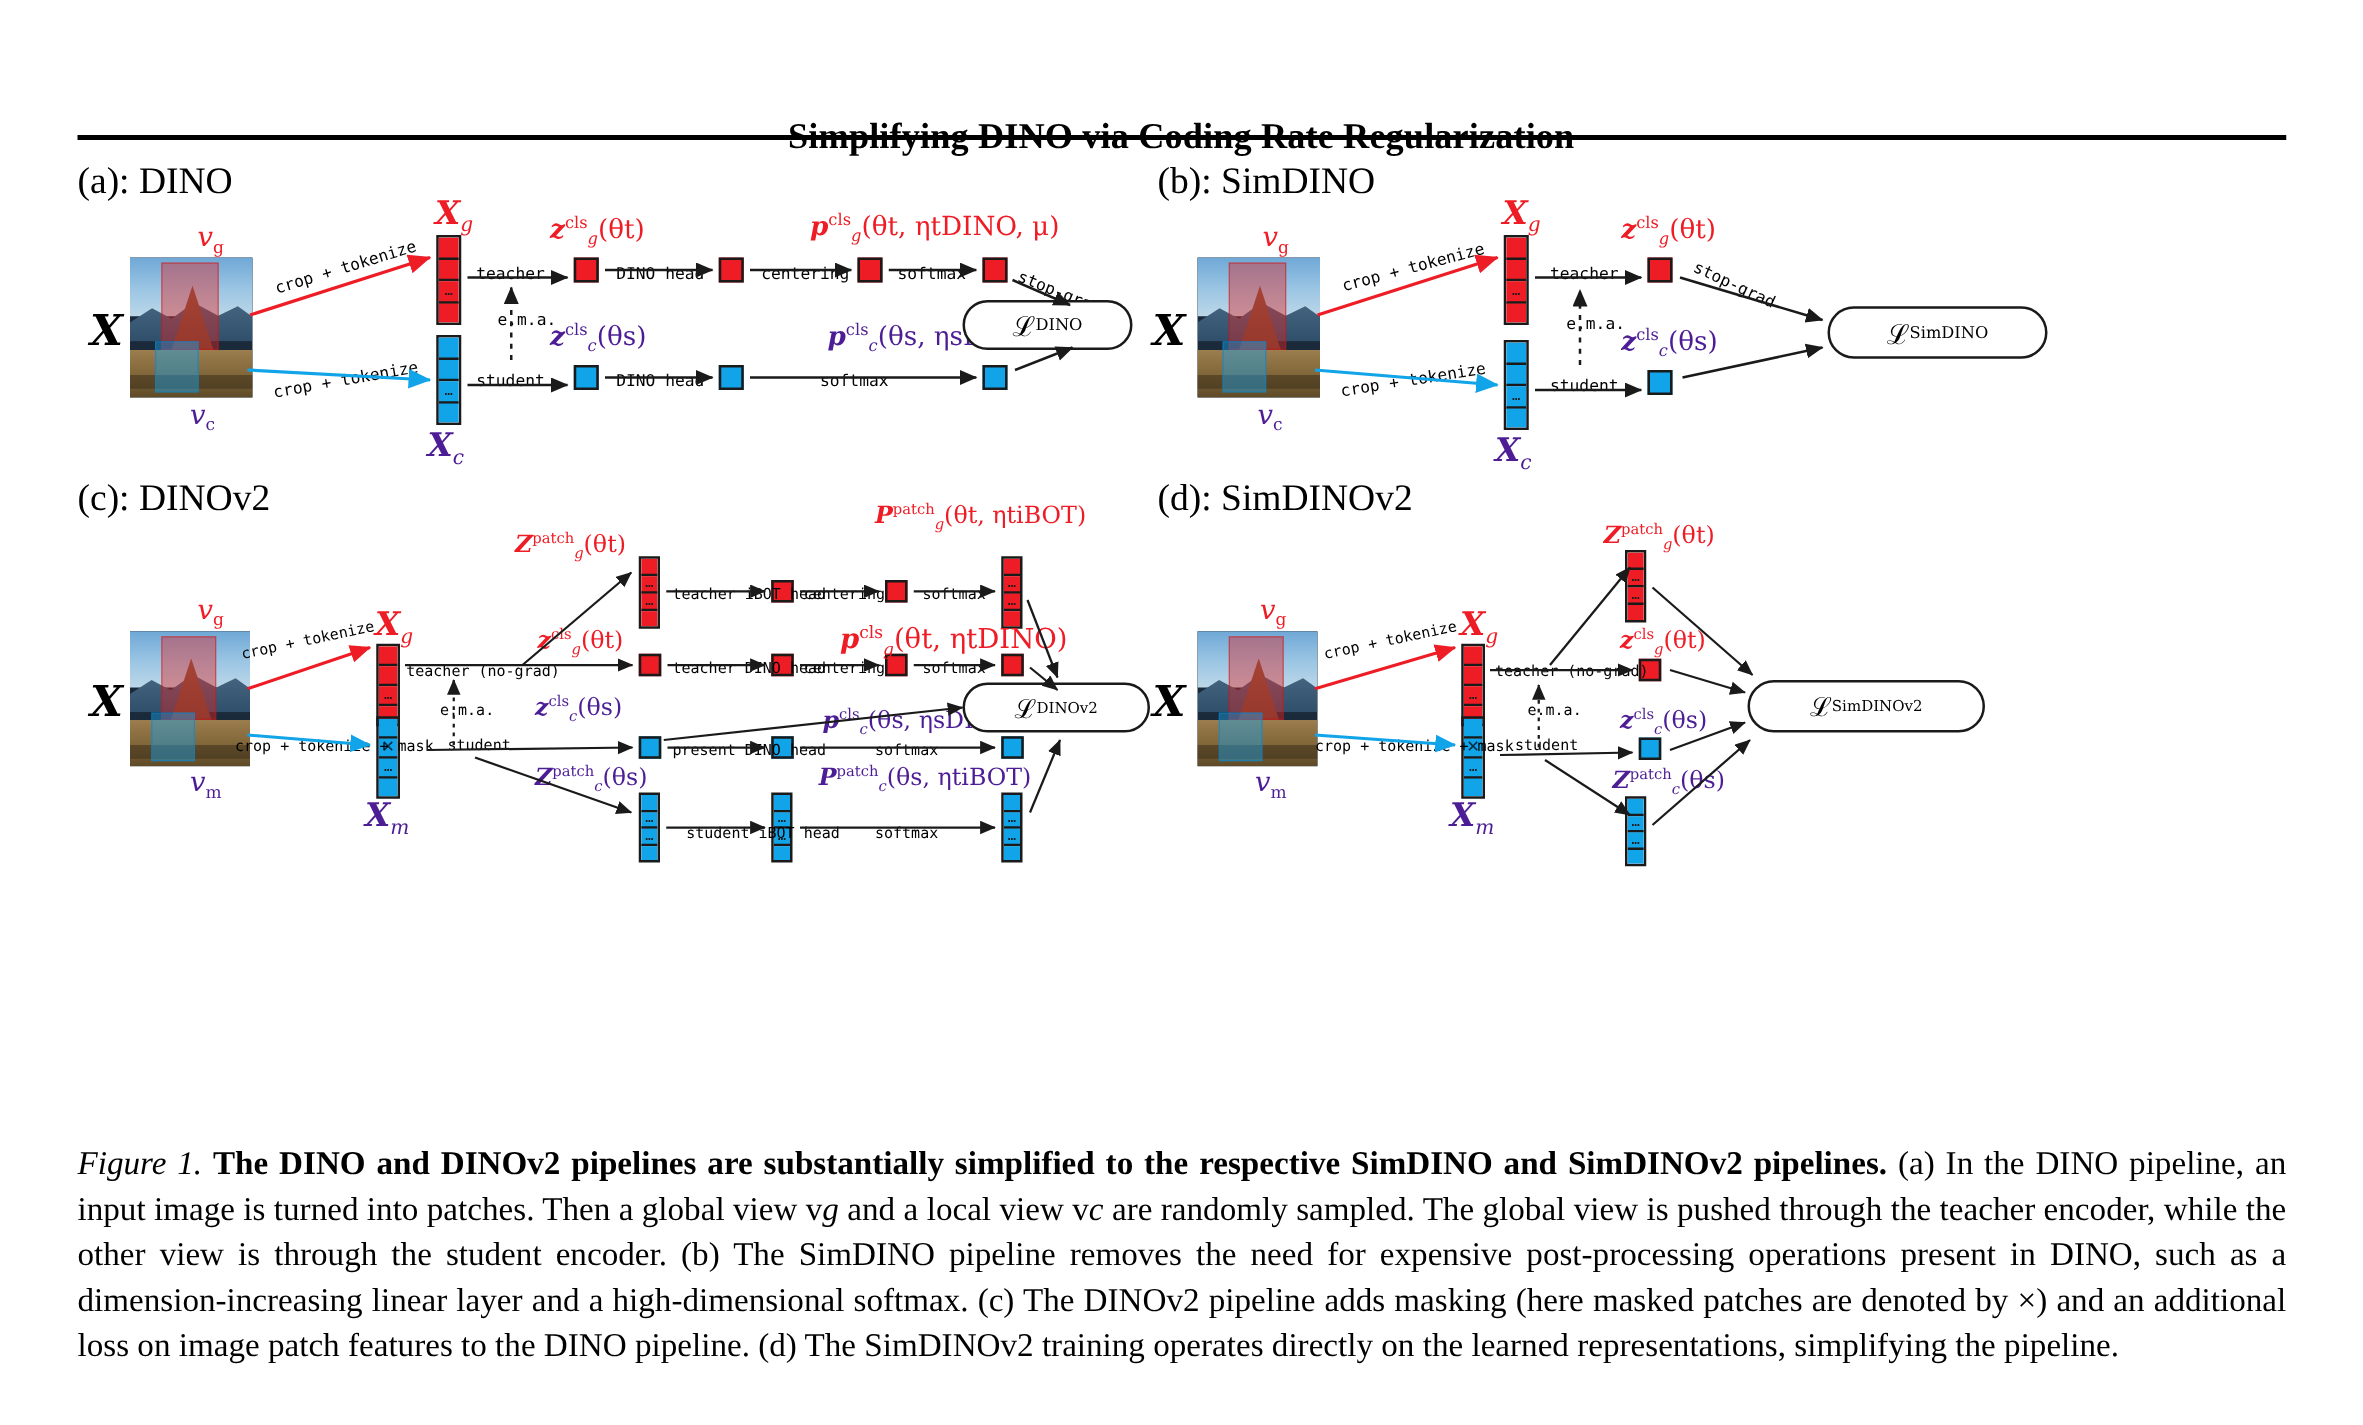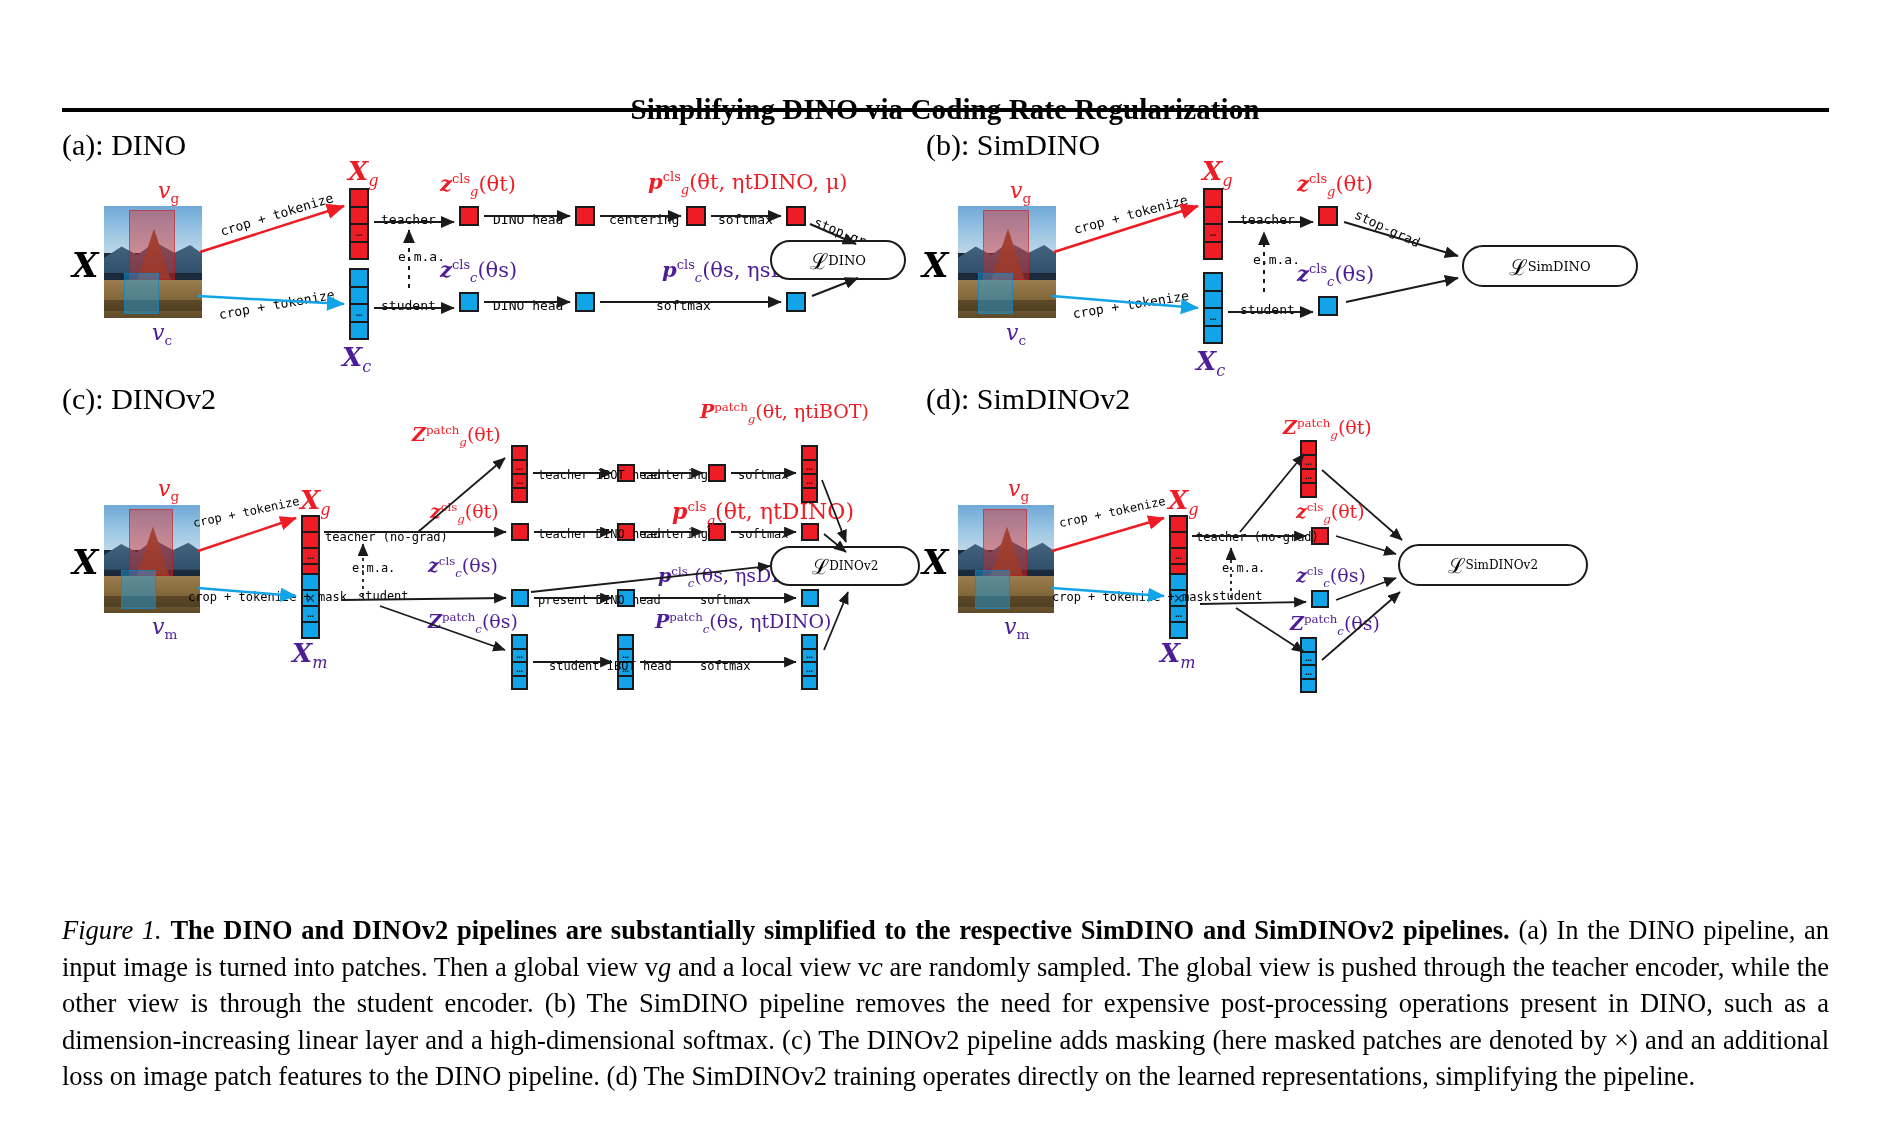--- a/index.html
+++ b/index.html
@@ -416,21 +416,21 @@
       <span class="dots"></span>
       <span class="dots"></span>
       <span></span>
   </div>
   <div class="stack blue" style="left:801px; top:634px; width:17px; height:56px;">
     <span></span>
       <span class="dots"></span>
       <span class="dots"></span>
       <span></span>
   </div>
-  <div class="math blue" style="left:655px; top:612px; font-size:19px;"><span class="mbi">P</span><span class="sup">patch</span><span class="sub"><i>c</i></span><span>(θs, ηtDINO)</span></div>
+  <div class="math blue" style="left:655px; top:612px; font-size:19px;"><span class="mbi">P</span><span class="sup">patch</span><span class="sub"><i>c</i></span><span>(θs, ηtiBOT)</span></div>
   <div class="mono" style="left:538px; top:660px; font-size:12px;margin-left:11px;">student iBOT head</div>
   <div class="mono" style="left:700px; top:660px; font-size:12px;">softmax</div>
 
   <div class="mono" style="left:192px; top:506px; transform:rotate(-12deg); font-size:12px;">crop + tokenize</div>
   <div class="mono" style="left:188px; top:591px; font-size:12px;">crop + tokenize + mask</div>
   <div class="mono" style="left:325px; top:531px; font-size:12px;">teacher (no-grad)</div>
   <div class="mono" style="left:358px; top:590px; font-size:12px;">student</div>
   <div class="mono" style="left:352px; top:562px; font-size:12px;">e.m.a.</div>
 
   <div class="loss" style="left:770px; top:546px; width:150px; height:40px; font-size:21px;">

